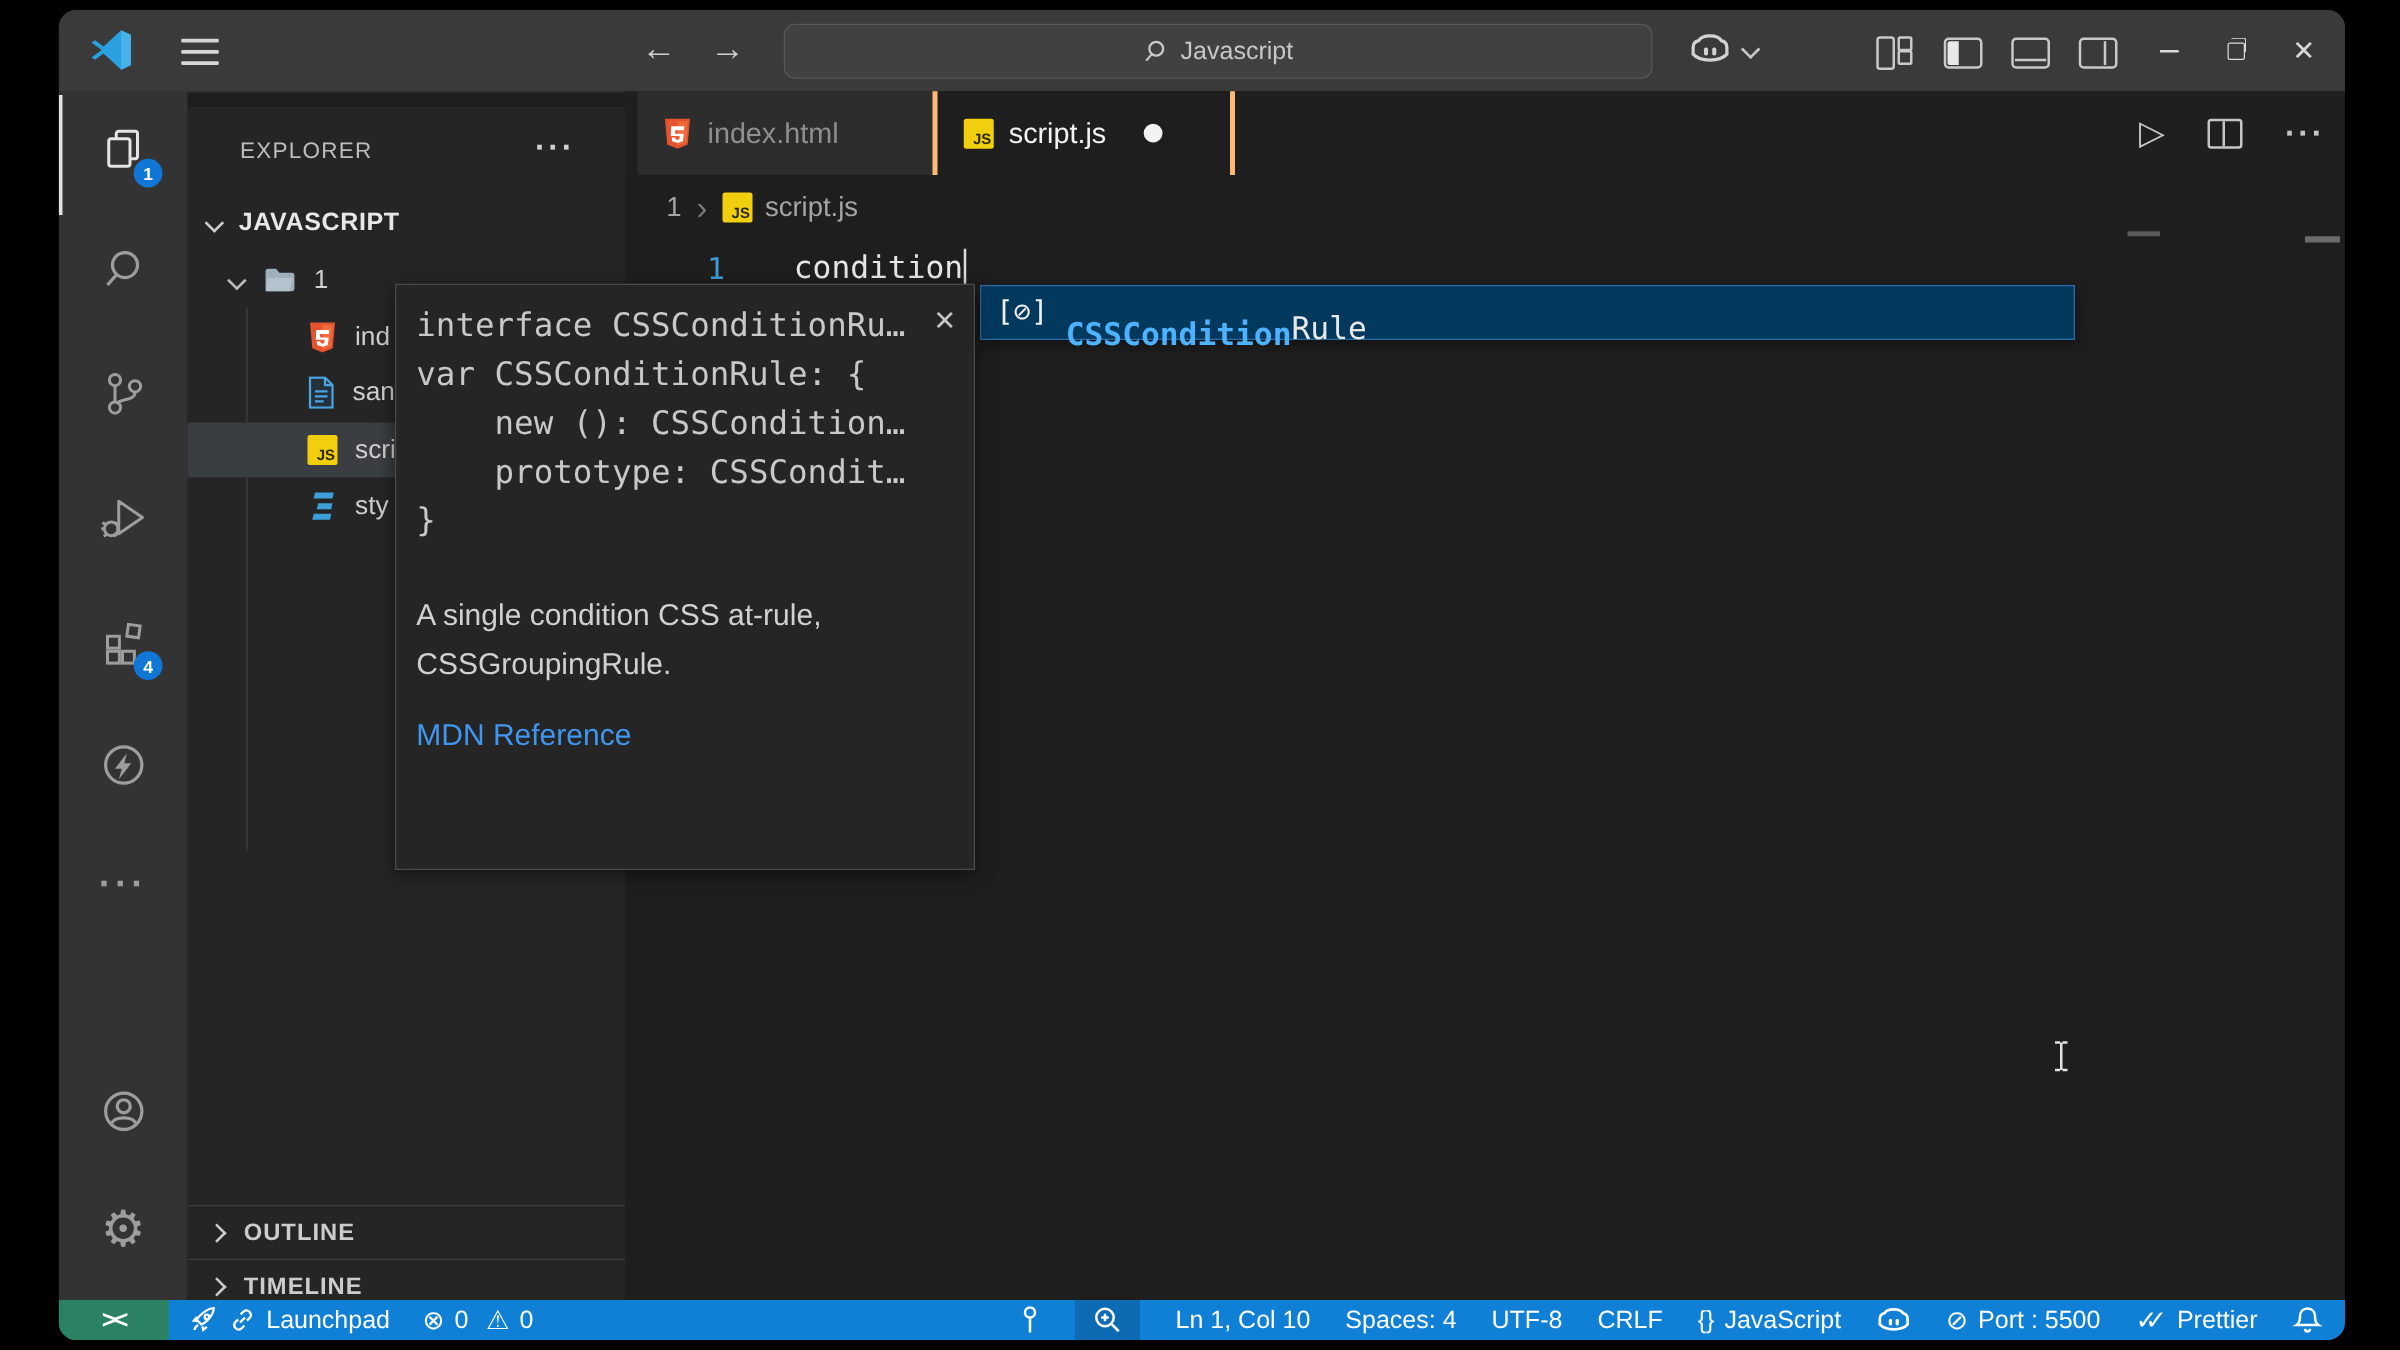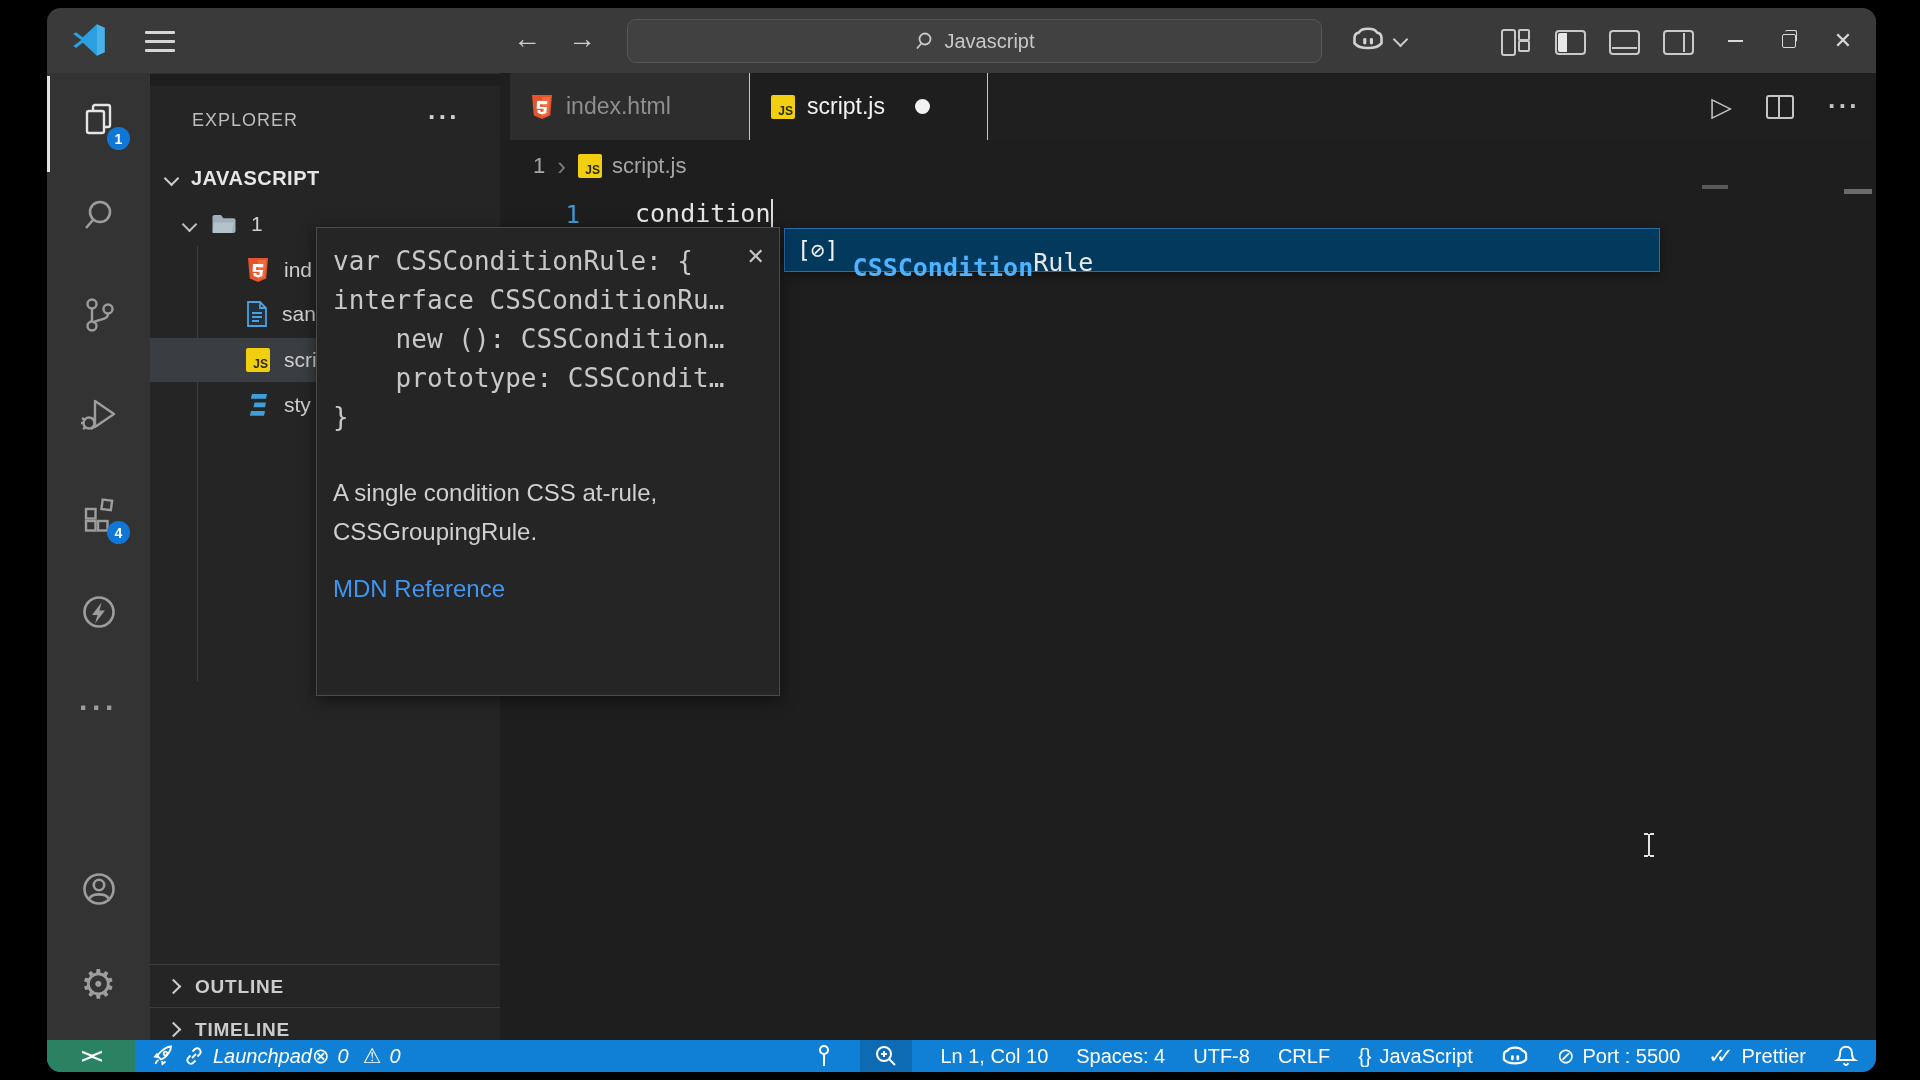--- a/index.html
+++ b/index.html
@@ -57,21 +57,21 @@
   .indent-guide{position:absolute;left:47px;top:160px;width:1px;height:435px;background:#404040;}
   .jsbadge{width:24px;height:24px;background:#f2cf0e;border-radius:2px;color:#2b2b00;font-size:12px;font-weight:bold;
     display:flex;align-items:flex-end;justify-content:flex-end;padding:0 2px 1px 0;box-sizing:border-box;font-family:"Liberation Sans",sans-serif;}
   .panel-row{position:absolute;left:0;width:100%;height:43px;border-top:1px solid #3c3c3c;display:flex;align-items:center;}
   .panel-row .chev{margin-left:18px;margin-right:16px;border-color:#cccccc;}
   .panel-row .lbl{font-size:19px;font-weight:bold;color:#cccccc;letter-spacing:.8px;}
   
   .editor{position:absolute;left:453px;top:65px;right:0;bottom:32px;background:#1e1e1e;}
   .tabbar{position:absolute;left:0;top:0;right:0;height:67px;background:#1f1f1f;}
   .tab{position:absolute;top:0;height:67px;display:flex;align-items:center;padding-left:20px;box-sizing:border-box;
-    background:#2d2d2d;color:#8f8f8f;font-size:23px;border-right:1px solid #fdba74;}
+    background:#2d2d2d;color:#8f8f8f;font-size:23px;border-right:4px solid #fdba74;}
   .tab .icon{margin-right:12px;display:flex;}
   .tab.active{background:#1e1e1e;color:#f2f2f2;}
   .tab .dot{width:15px;height:15px;border-radius:50%;background:#f2f2f2;margin-left:30px;}
   .ed-actions{position:absolute;top:0;height:67px;right:16px;display:flex;align-items:center;gap:34px;color:#c5c5c5;}
   .ed-run{font-size:27px;}
   .ed-split{width:24px;height:20px;border:2px solid #c5c5c5;border-radius:3px;position:relative;}
   .ed-split::before{content:"";position:absolute;left:10px;top:0;bottom:0;border-left:2px solid #c5c5c5;}
   .ed-dots{font-size:26px;letter-spacing:2px;font-weight:bold;}
   .breadcrumb{position:absolute;left:0;top:67px;right:0;height:52px;display:flex;align-items:center;color:#a5a5a5;font-size:22px;}
   .breadcrumb .sep{color:#7a7a7a;margin:0 12px;font-size:26px;}
@@ -96,21 +96,21 @@
   .hv-code div{white-space:pre;}
   .hv-close{position:absolute;right:14px;top:16px;color:#c5c5c5;font-size:22px;}
   .hv-desc{padding:36px 16px 0 16px;font-size:24px;line-height:39px;color:#d0d0d0;}
   .hv-link{padding:24px 16px 0 16px;font-size:24px;color:#4096ef;}
   
   .statusbar{position:absolute;left:0;right:0;bottom:0;height:32px;background:#0f80d6;display:flex;
     align-items:center;color:#fff;font-size:20px;}
   .st-remote{width:88px;height:32px;background:#2a8262;display:flex;align-items:center;justify-content:center;
     font-weight:bold;letter-spacing:-2px;font-size:20px;}
   .st-item{display:flex;align-items:center;gap:8px;white-space:nowrap;}
-  .st-left{display:flex;align-items:center;margin-left:16px;font-style:italic;}
+  .st-left{display:flex;align-items:center;gap:26px;margin-left:16px;}
   .st-right{display:flex;align-items:center;gap:28px;margin-left:auto;margin-right:18px;}
   .st-glyph{font-size:21px;}
   .st-zoomtile{background:rgba(0,0,0,.16);height:32px;display:flex;align-items:center;padding:0 14px;}
   .st-prettier-check{letter-spacing:-10px;margin-right:10px;font-size:21px;}
   
   .mouse{position:absolute;left:1594px;top:824px;z-index:90;}
 </style>
 </head>
 <body>
 
@@ -344,22 +344,22 @@
     <div class="suggest mono">
       <span class="kind"><span>[</span><span>⊘</span><span>]</span></span>
       <span class="match">CSSCondition</span>
       <span class="rest">Rule</span>
     </div>
   </div>
 
   <div class="hover">
     <div class="hv-close">✕</div>
     <div class="hv-code mono">
+      <div>interface CSSConditionRu…</div>
       <div>var CSSConditionRule: {</div>
-      <div>interface CSSConditionRu…</div>
       <div>    new (): CSSCondition…</div>
       <div>    prototype: CSSCondit…</div>
       <div>}</div>
     </div>
     <div class="hv-desc">
       <div>A single condition CSS at-rule,</div>
       <div>CSSGroupingRule.</div>
     </div>
     <div class="hv-link">MDN Reference</div>
   </div>

